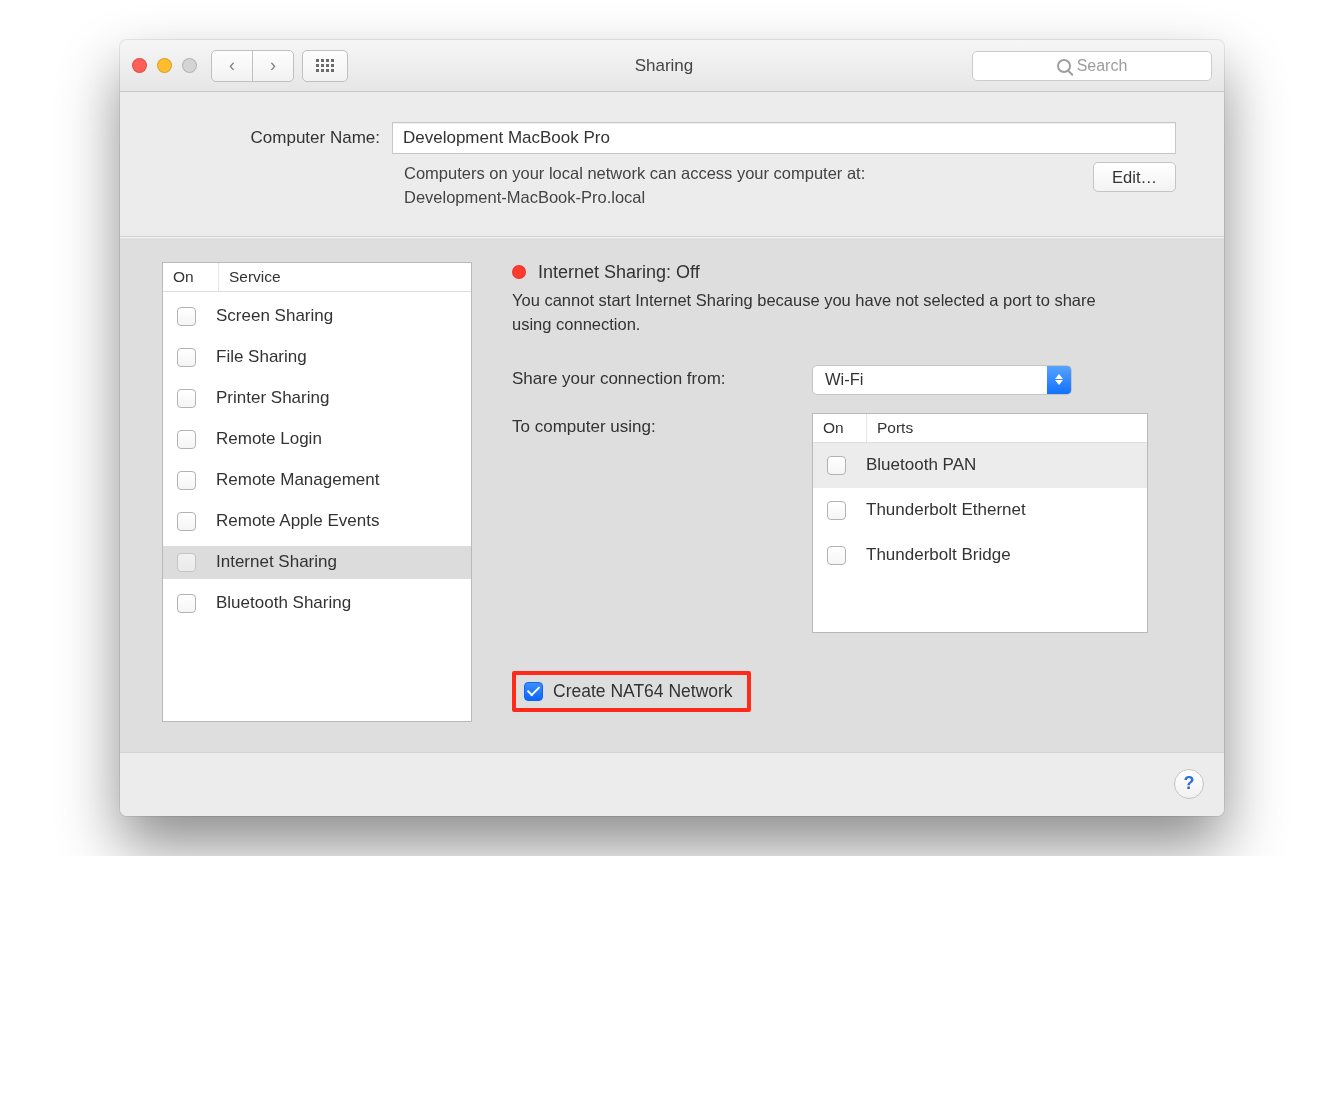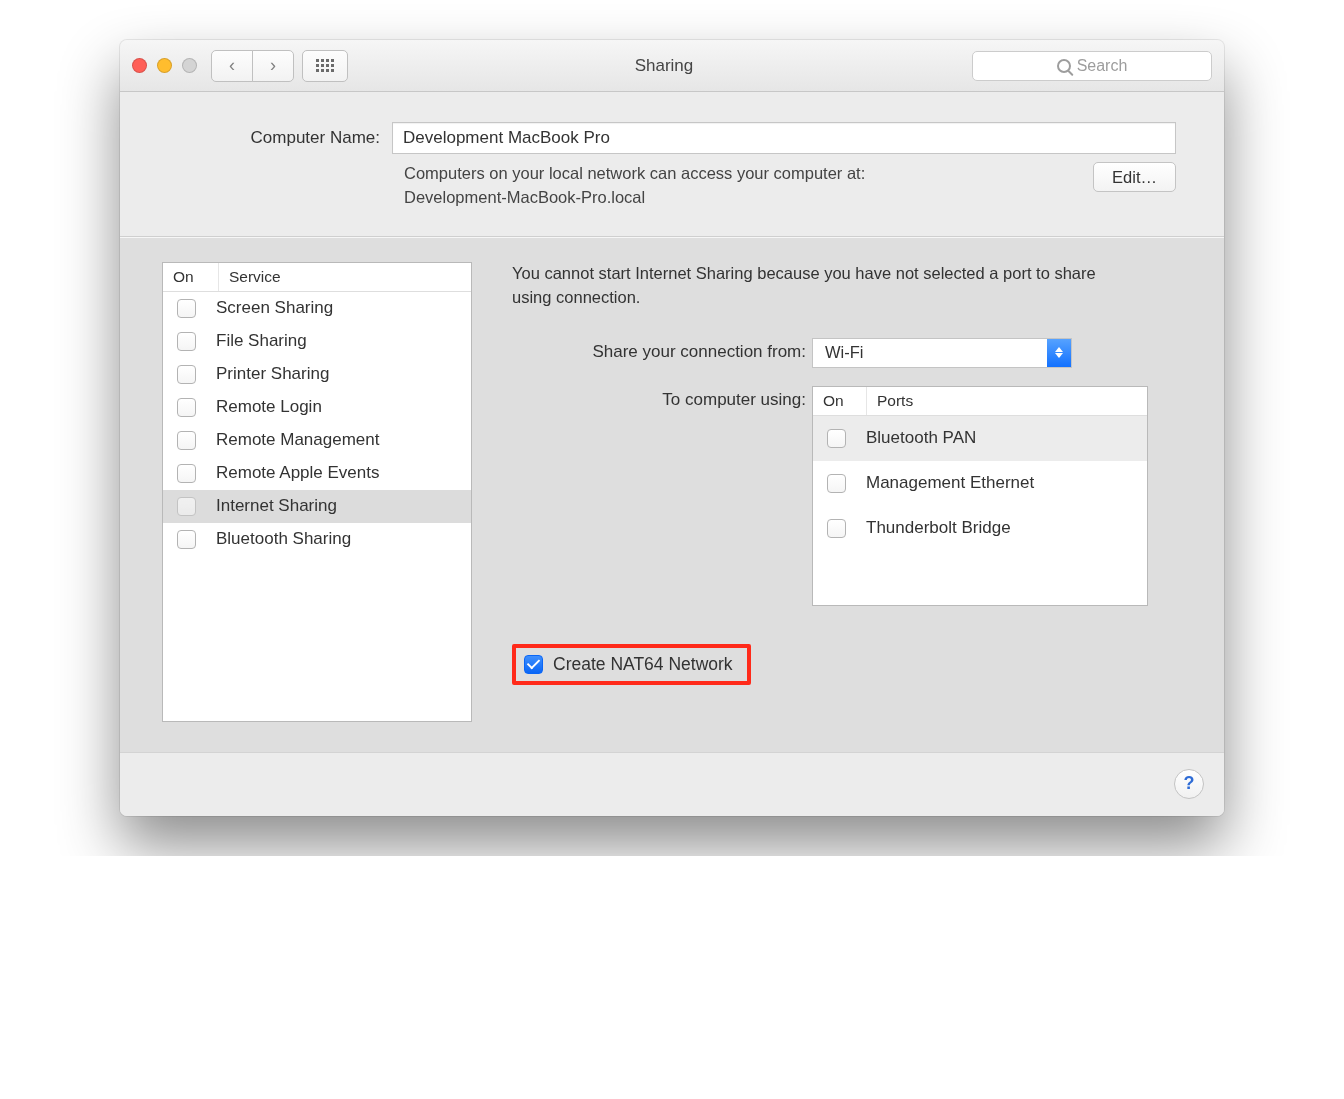--- a/index.html
+++ b/index.html
@@ -105,44 +105,44 @@
     display: flex; gap: 40px;
     border-top: 1px solid #f6f6f6;
   }
   .service-list {
     width: 310px; height: 460px; background: #fff;
     border: 1px solid #b9b9b9;
   }
   .list-head { display: flex; border-bottom: 1px solid #dedede; }
   .col-on { width: 56px; padding: 5px 10px; border-right: 1px solid #e6e6e6; font-size: 15.5px; color: #333;}
   .col-svc { flex:1; padding: 5px 10px; font-size: 15.5px; color: #333;}
-  .svc-row { display: flex; align-items: center; height: 33px; padding: 0 10px; }
+  .svc-row { display: flex; align-items: center; height: 33px; padding: 0 10px; margin-top: 8px; }
   .svc-row .cb { margin-right: 20px; margin-left: 4px;}
   .svc-row.selected { background: #dcdcdc; }
   .cb {
     width: 19px; height: 19px; border: 1px solid #b3b3b3; border-radius: 4px;
     background: linear-gradient(#ffffff,#f5f5f5);
     display: inline-flex; align-items: center; justify-content: center;
     flex-shrink: 0;
   }
   .cb.checked { background: linear-gradient(#3f8ffd,#0a66f6); border-color: #0a66f6; }
   .cb.checked::after {
     content: ""; width: 5px; height: 10px; border: solid #fff;
     border-width: 0 2.5px 2.5px 0; transform: rotate(45deg) translate(-1px,-1px);
   }
   .cb.disabled { opacity: 0.6; }
   .detail { flex: 1; }
   .status-row { display: flex; align-items: center; gap: 12px; font-size: 18px; margin-bottom: 6px;}
   .status-dot { width: 14px; height: 14px; border-radius: 50%; background: #ff3b30; border: 0.5px solid rgba(0,0,0,0.1);}
   .status-desc { color: #333; font-size: 16.5px; line-height: 1.45; margin-bottom: 28px; max-width: 600px;}
   .field-row { display: flex; align-items: flex-start; margin-bottom: 18px; }
-  .field-label { width: 300px; text-align: right; padding-right: 6px; padding-top: 4px; font-size: 17px;}
+  .field-label { width: 300px; padding-right: 23px; padding-top: 4px; font-size: 17px;}
   .select {
     width: 260px; height: 30px; background: #fff;
-    border: 1px solid #c4c4c4; border-radius: 0;
+    border: 1px solid #c4c4c4; border-radius: 5px;
     display: flex; align-items: center; padding-left: 12px; font-size: 16.5px;
     position: relative; overflow: hidden;
   }
   .select .end {
     position: absolute; right: 0; top:0; bottom:0; width: 24px;
     background: linear-gradient(#56a2ff,#1271ff);
     display: flex; flex-direction: column; align-items: center; justify-content: center; gap:1px;
   }
   .select .end::before, .select .end::after {
     content:""; width:0;height:0; border-left:4px solid transparent; border-right:4px solid transparent;
@@ -263,20 +263,24 @@
           <span class="cb disabled"></span>
           <span>Internet Sharing</span>
         </div>
       <div class="svc-row">
           <span class="cb"></span>
           <span>Bluetooth Sharing</span>
         </div>
     </div>
 
     <div class="detail">
+      <div class="status-row">
+        <span class="status-dot"></span>
+        <span>Internet Sharing: Off</span>
+      </div>
       <div class="status-desc">You cannot start Internet Sharing because you have not selected a port to share using connection.</div>
 
       <div class="field-row">
         <div class="field-label">Share your connection from:</div>
         <div class="select">
           <span>Wi-Fi</span>
           <span class="end"></span>
         </div>
       </div>
 
@@ -286,21 +290,21 @@
           <div class="ports-head">
             <div class="col-on">On</div>
             <div class="col-svc">Ports</div>
           </div>
           <div class="port-row sel">
               <span class="cb"></span>
               <span>Bluetooth PAN</span>
             </div>
           <div class="port-row">
               <span class="cb"></span>
-              <span>Management Ethernet</span>
+              <span>Thunderbolt Ethernet</span>
             </div>
           <div class="port-row">
               <span class="cb"></span>
               <span>Thunderbolt Bridge</span>
             </div>
         </div>
       </div>
 
       <div class="nat64-wrap">
         <span class="cb checked"></span>

